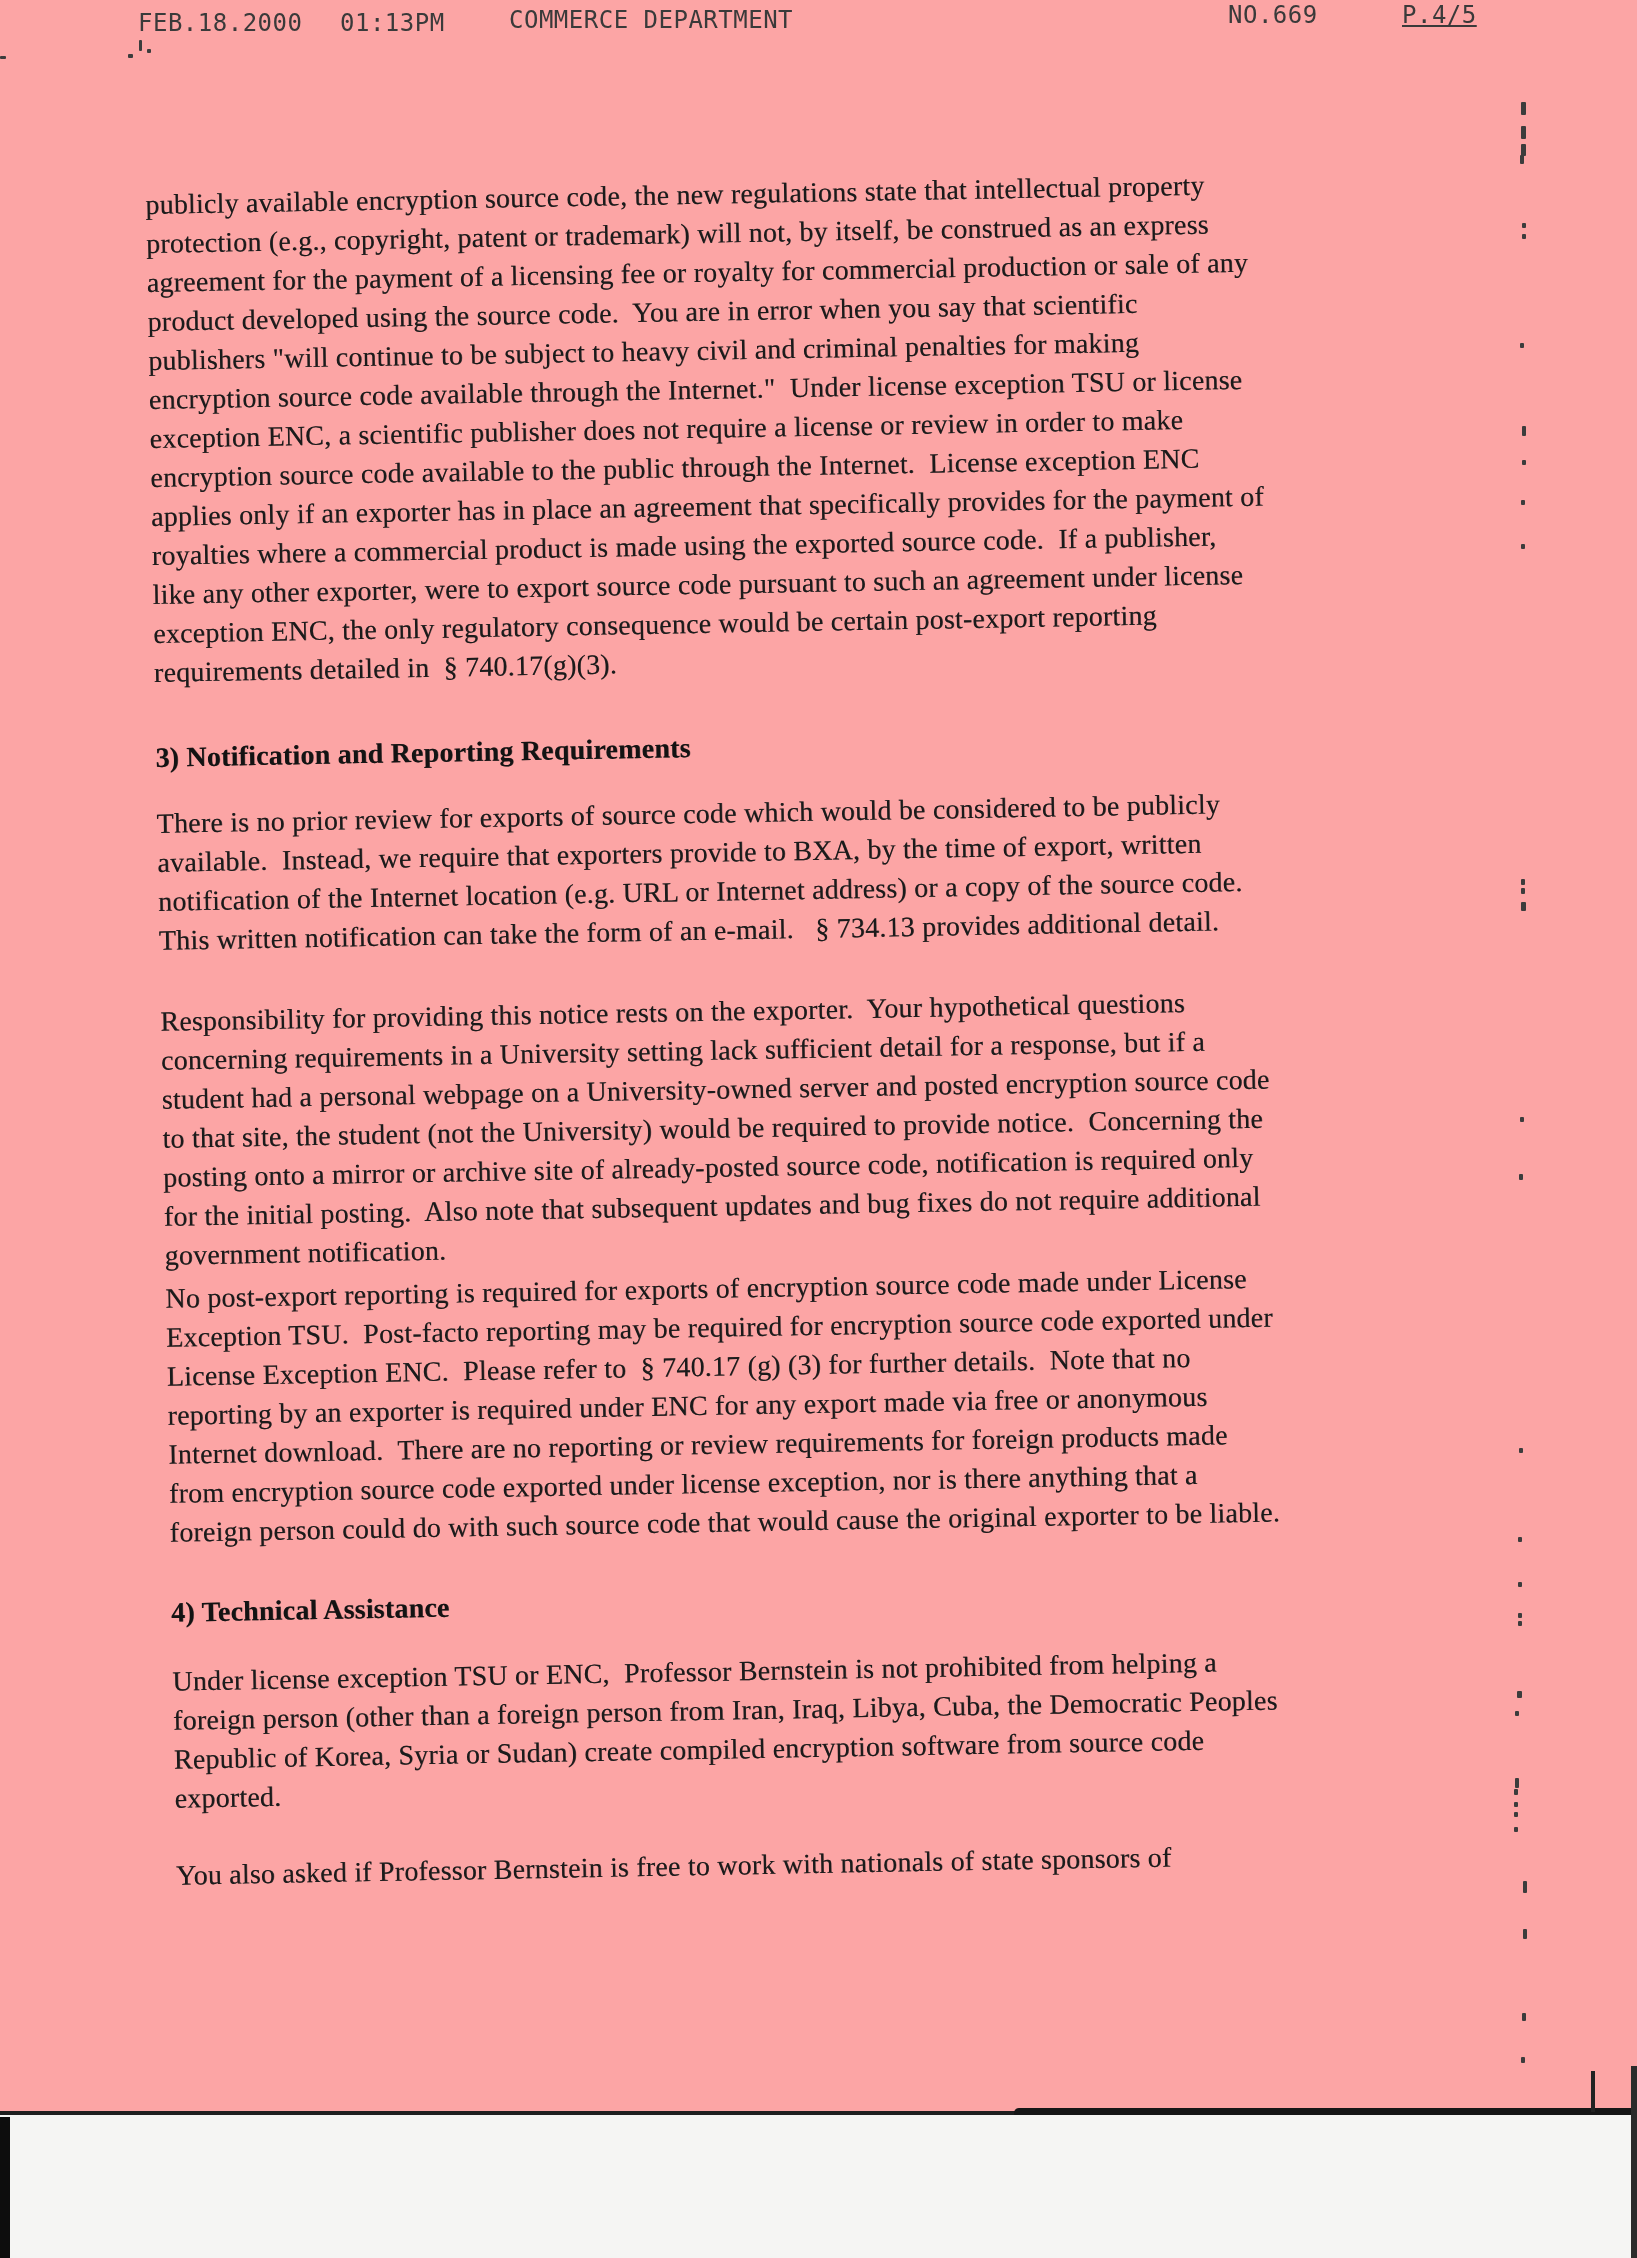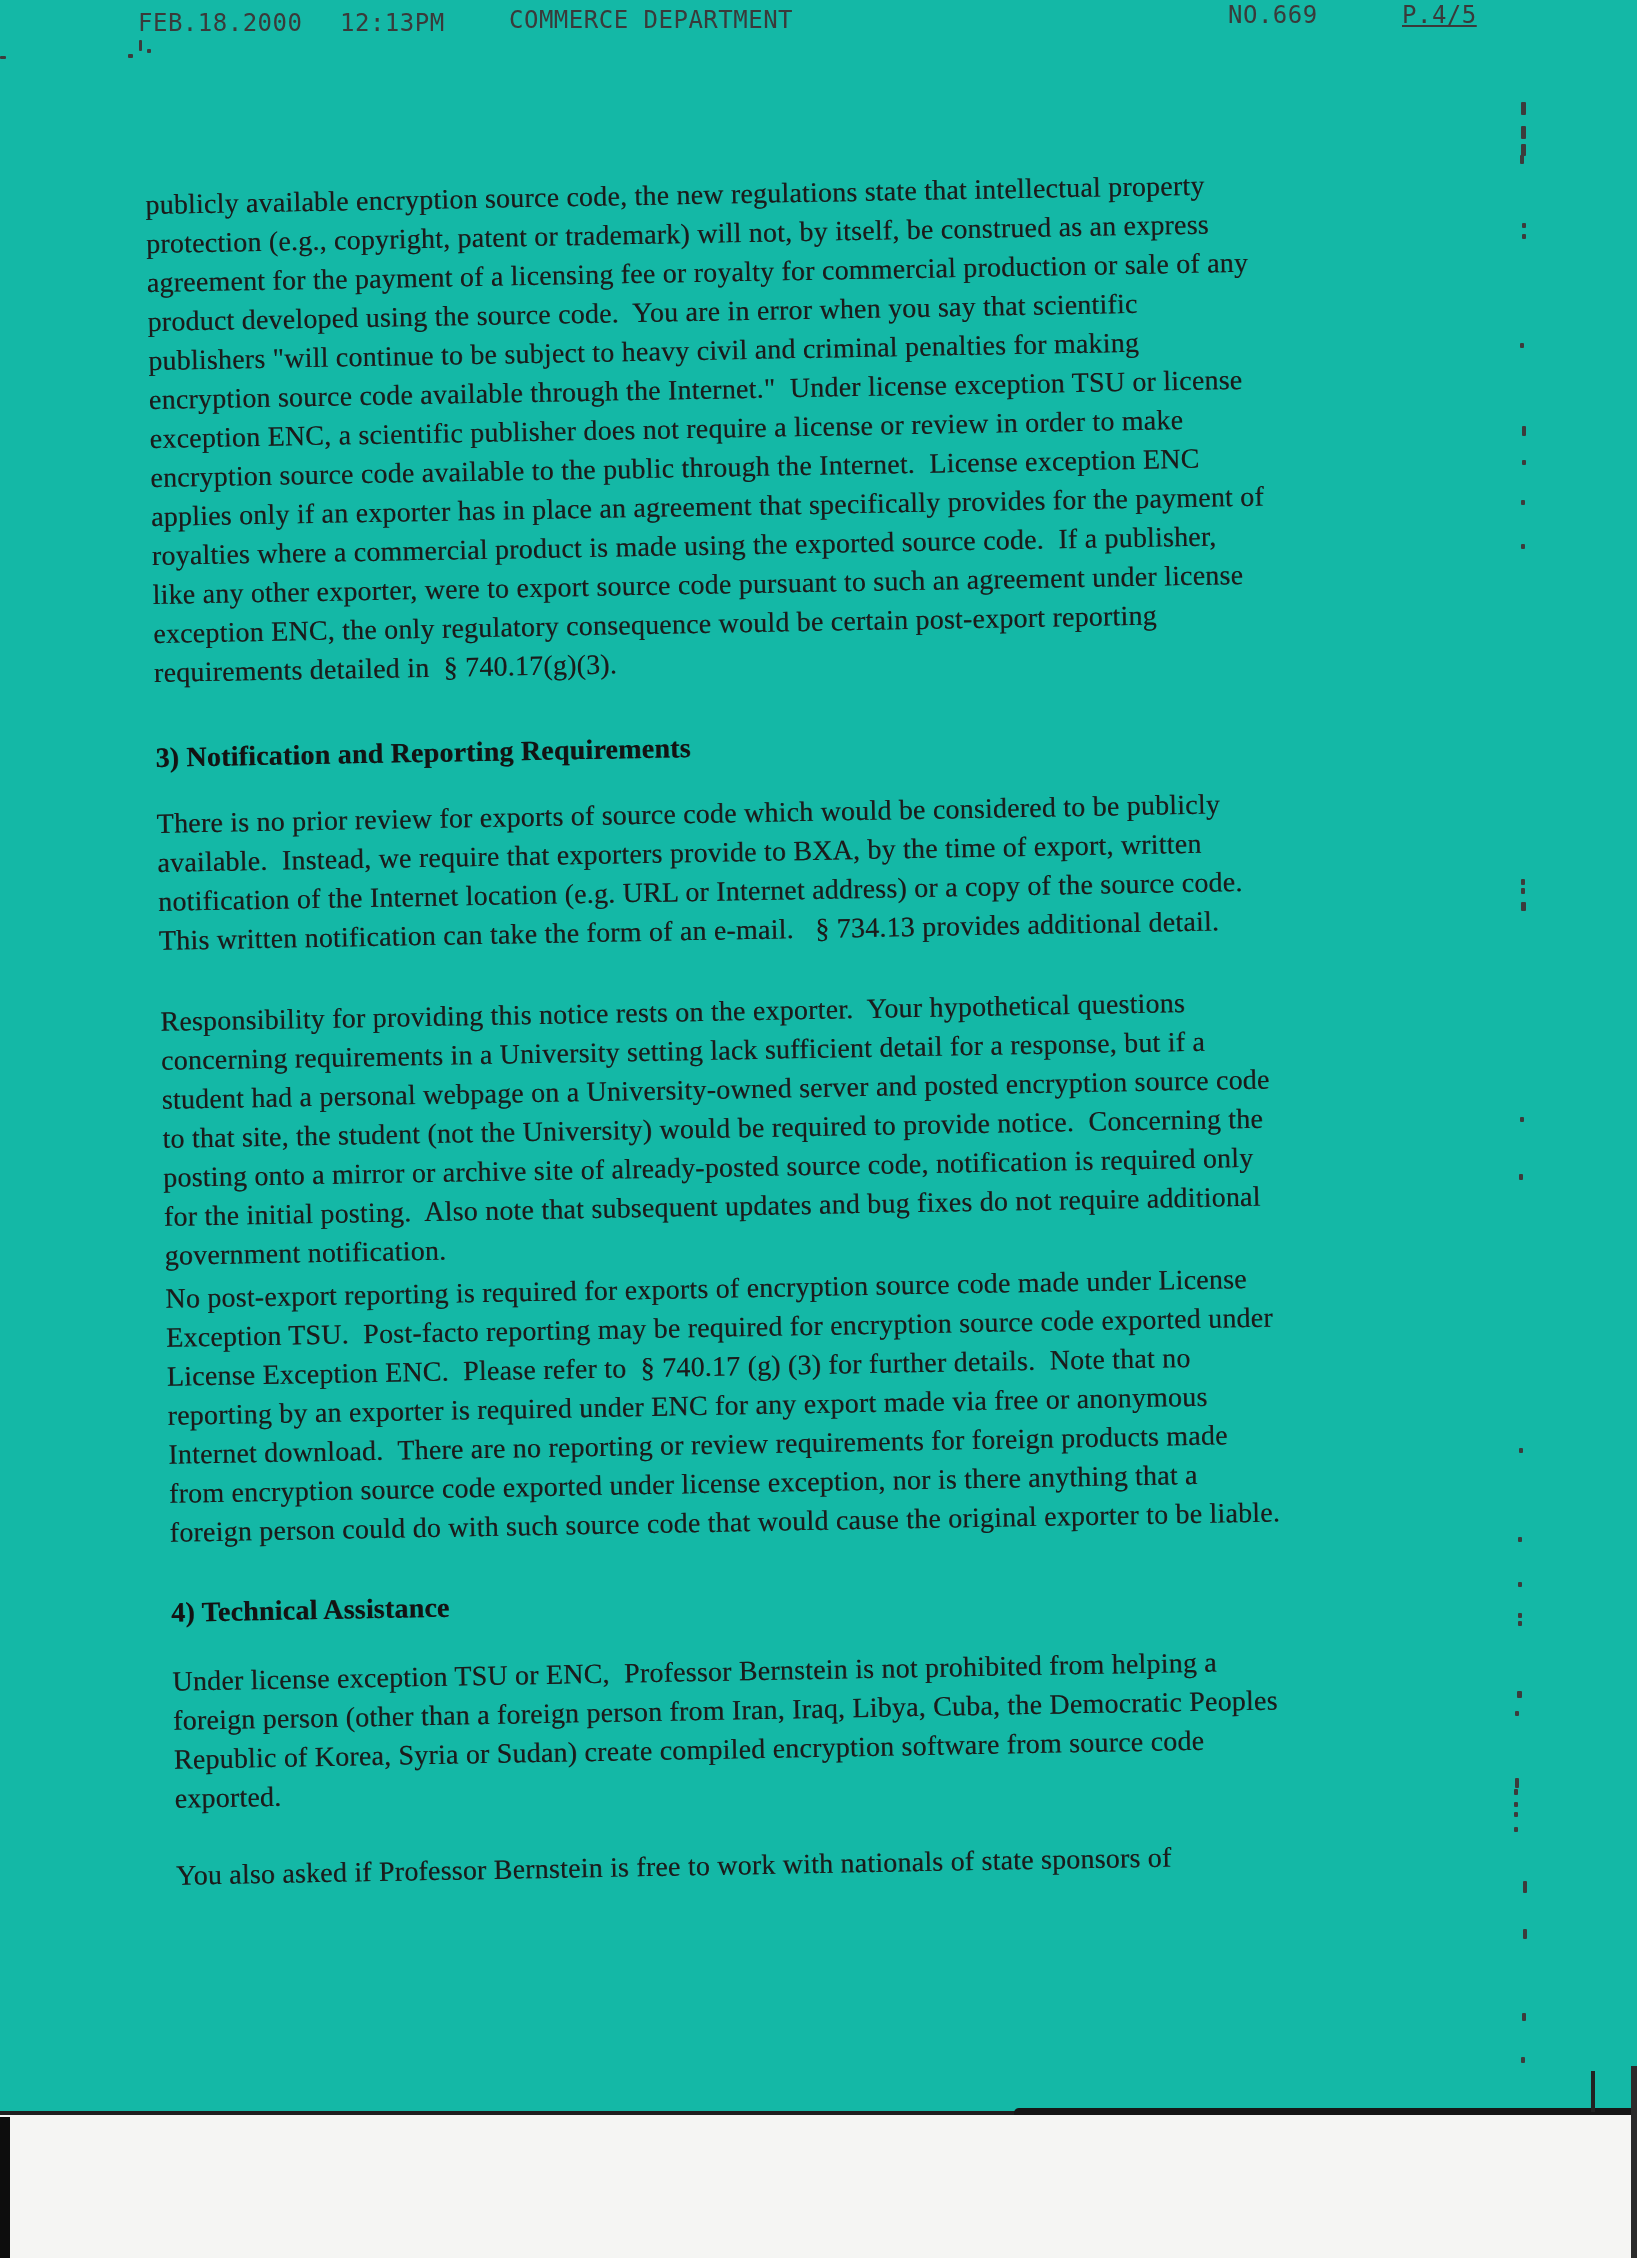--- a/index.html
+++ b/index.html
@@ -1,20 +1,20 @@
 <!DOCTYPE html>
 <html><head>
 <meta charset="utf-8">
 <style>
   html, body { margin: 0; padding: 0; background: #ffffff; }
   .page {
     position: relative;
     width: 1638px;
     height: 2258px;
-    background: #14b8a6;
+    background: #fca5a5;
     overflow: hidden;
     font-family: "Liberation Serif", serif;
   }
   
   .fax-header { position: absolute; left: 0; top: 0; width: 100%; height: 68px; }
   .fax-header span {
     position: absolute;
     font-family: "DejaVu Sans Mono", monospace;
     font-size: 24px;
     color: #3a3a3a;
@@ -91,21 +91,21 @@
     background: #222222;
   }
 </style>
 </head>
 <body>
 
 <div class="page">
 
   <div class="fax-header">
     <span class="fh-date">FEB.18.2000</span>
-    <span class="fh-time">12:13PM</span>
+    <span class="fh-time">01:13PM</span>
     <span class="fh-sender">COMMERCE DEPARTMENT</span>
     <span class="fh-number">NO.669</span>
     <span class="fh-page">P.4/5</span>
   </div>
 
   <div class="letter-body">
     <p class="para">publicly available encryption source code, the new regulations state that intellectual property
 protection (e.g., copyright, patent or trademark) will not, by itself, be construed as an express
 agreement for the payment of a licensing fee or royalty for commercial production or sale of any
 product developed using the source code.  You are in error when you say that scientific

